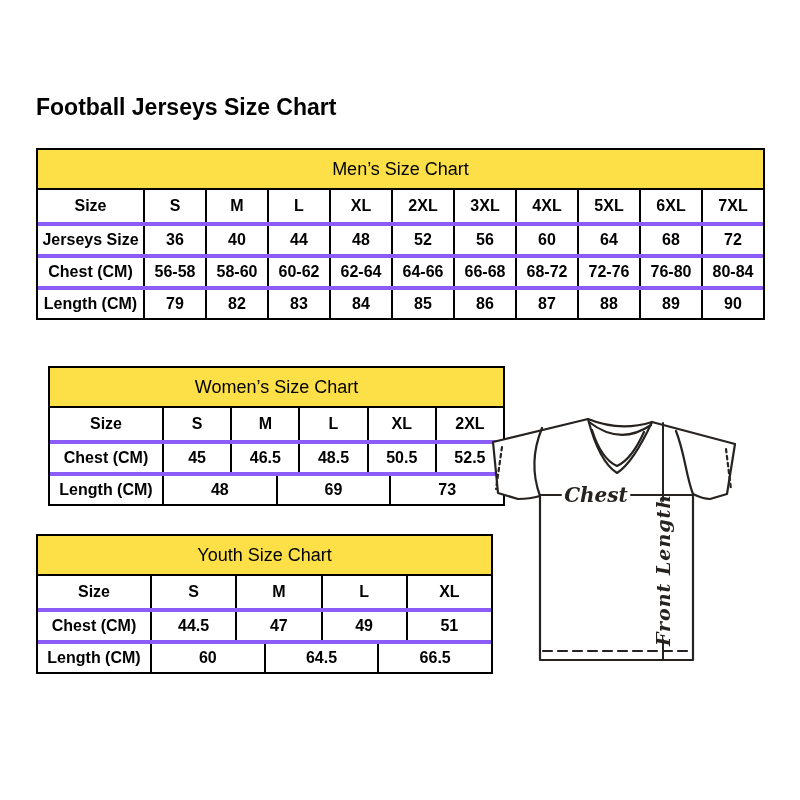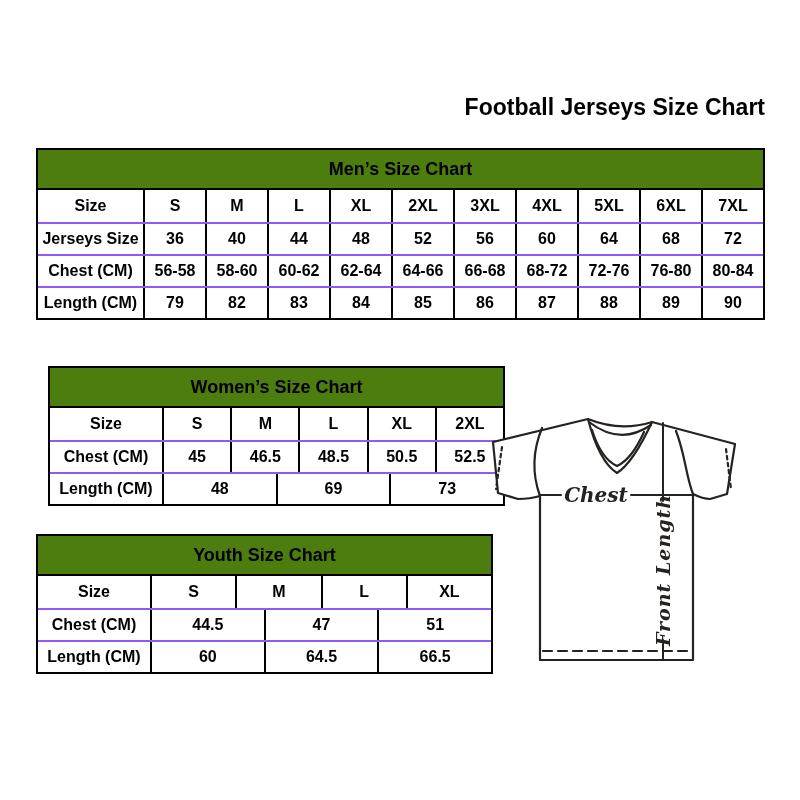--- a/index.html
+++ b/index.html
@@ -1,32 +1,32 @@
 <!DOCTYPE html>
 <html><head>
 <meta charset="utf-8">
 <style>
   html,body{margin:0;padding:0}
   body{width:800px;height:800px;background:#ffffff;position:relative;
        font-family:"Liberation Sans",sans-serif;color:#000}
   .page{position:absolute;inset:0;overflow:hidden}
 
   .title{position:absolute;left:36px;top:94px;width:729px;margin:0;
-         text-align:right;font-size:23px;font-weight:bold;color:#000}
+         text-align:left;font-size:23px;font-weight:bold;color:#000}
 
   .size-table{position:absolute;border:2px solid #000;background:#fff;box-sizing:border-box}
   #men{left:36px;top:148px;width:729px}
   #women{left:48px;top:366px;width:457px}
   #youth{left:36px;top:534px;width:457px}
 
-  .tbl-title{height:40px;background:#4d7c0f;border-bottom:2px solid #000;
+  .tbl-title{height:40px;background:#fde047;border-bottom:2px solid #000;
              display:flex;align-items:center;justify-content:center;
-             font-size:18px;font-weight:bold;box-sizing:border-box}
+             font-size:18px;font-weight:normal;box-sizing:border-box}
   .tr{display:flex;height:32px;box-sizing:border-box}
-  .tr + .tr{border-top:2px solid #8b5cf6}
+  .tr + .tr{border-top:4px solid #8b5cf6}
   .cell{flex:1;display:flex;align-items:center;justify-content:center;
         font-size:16px;font-weight:bold;box-sizing:border-box;white-space:nowrap}
   .cell + .cell{border-left:2px solid #000}
   #men .rowhead{flex:0 0 105px}
   #women .rowhead,#youth .rowhead{flex:0 0 112px}
 
   .jersey{position:absolute;left:480px;top:402px;width:275px;height:264px;margin:0}
   .jersey svg{display:block}
   .jersey-label{font-family:"DejaVu Serif",serif;font-style:italic;font-weight:bold;
                 fill:#262220}
@@ -124,20 +124,21 @@
         <div class="cell rowhead">Size</div>
         <div class="cell">S</div>
         <div class="cell">M</div>
         <div class="cell">L</div>
         <div class="cell">XL</div>
       </div>
       <div class="tr">
         <div class="cell rowhead">Chest (CM)</div>
         <div class="cell">44.5</div>
         <div class="cell">47</div>
+        <div class="cell">49</div>
         <div class="cell">51</div>
       </div>
       <div class="tr">
         <div class="cell rowhead">Length (CM)</div>
         <div class="cell">60</div>
         <div class="cell">64.5</div>
         <div class="cell">66.5</div>
       </div>
     </section>
 

